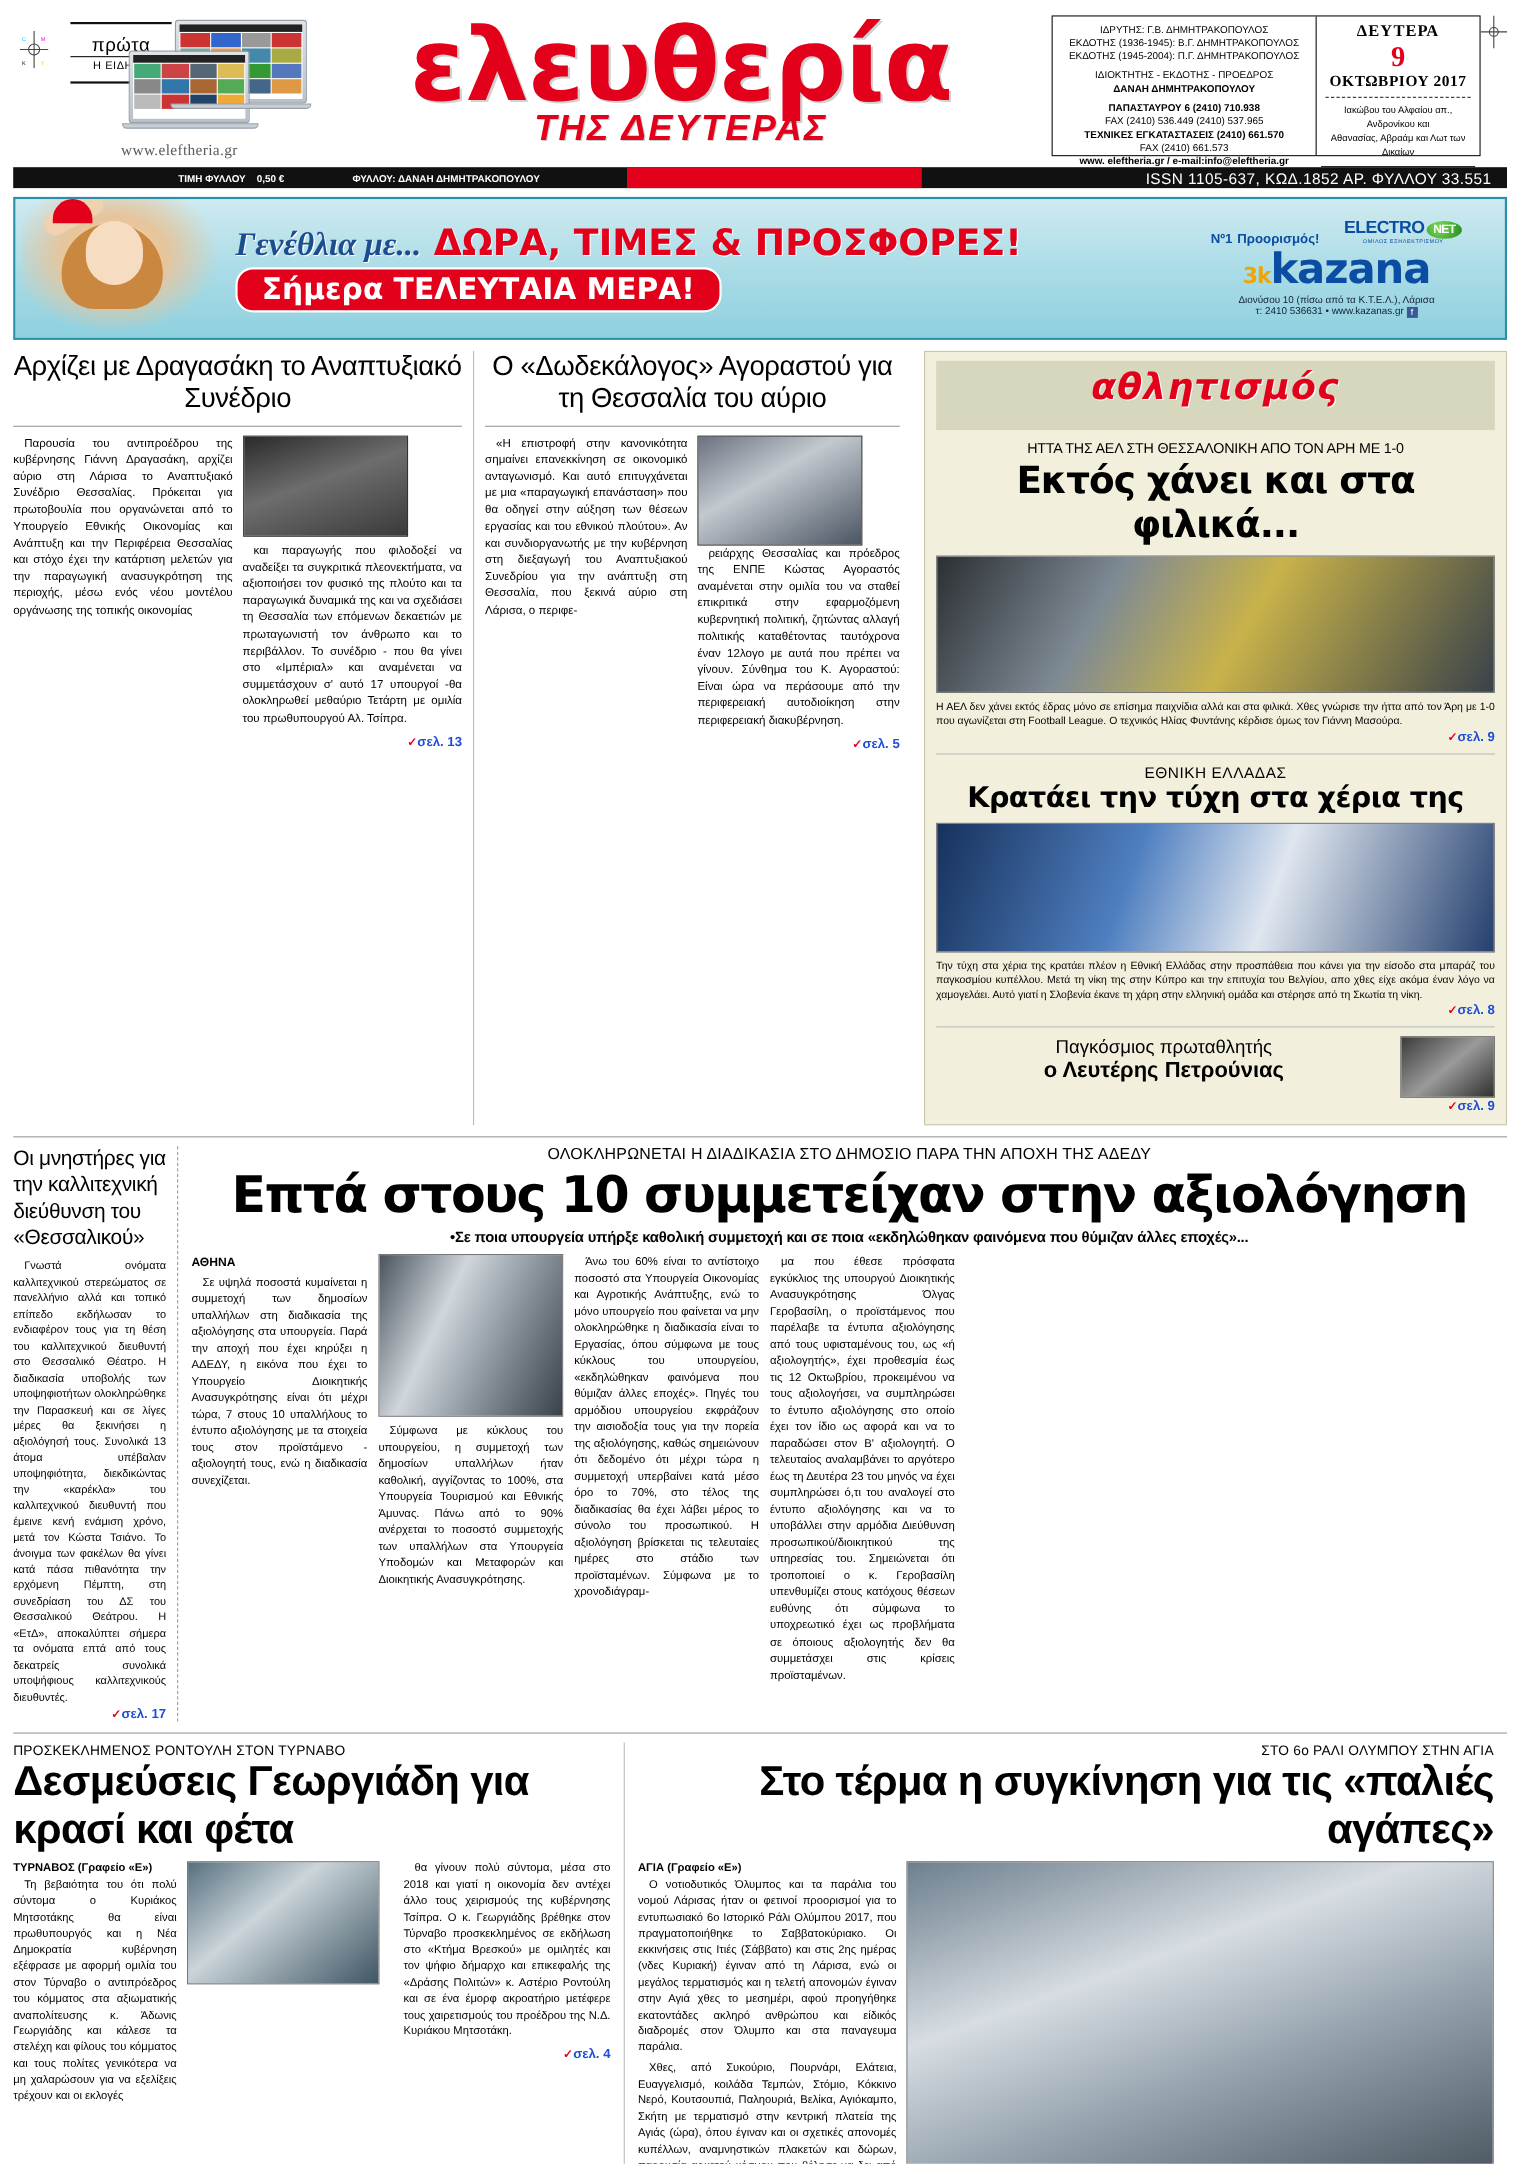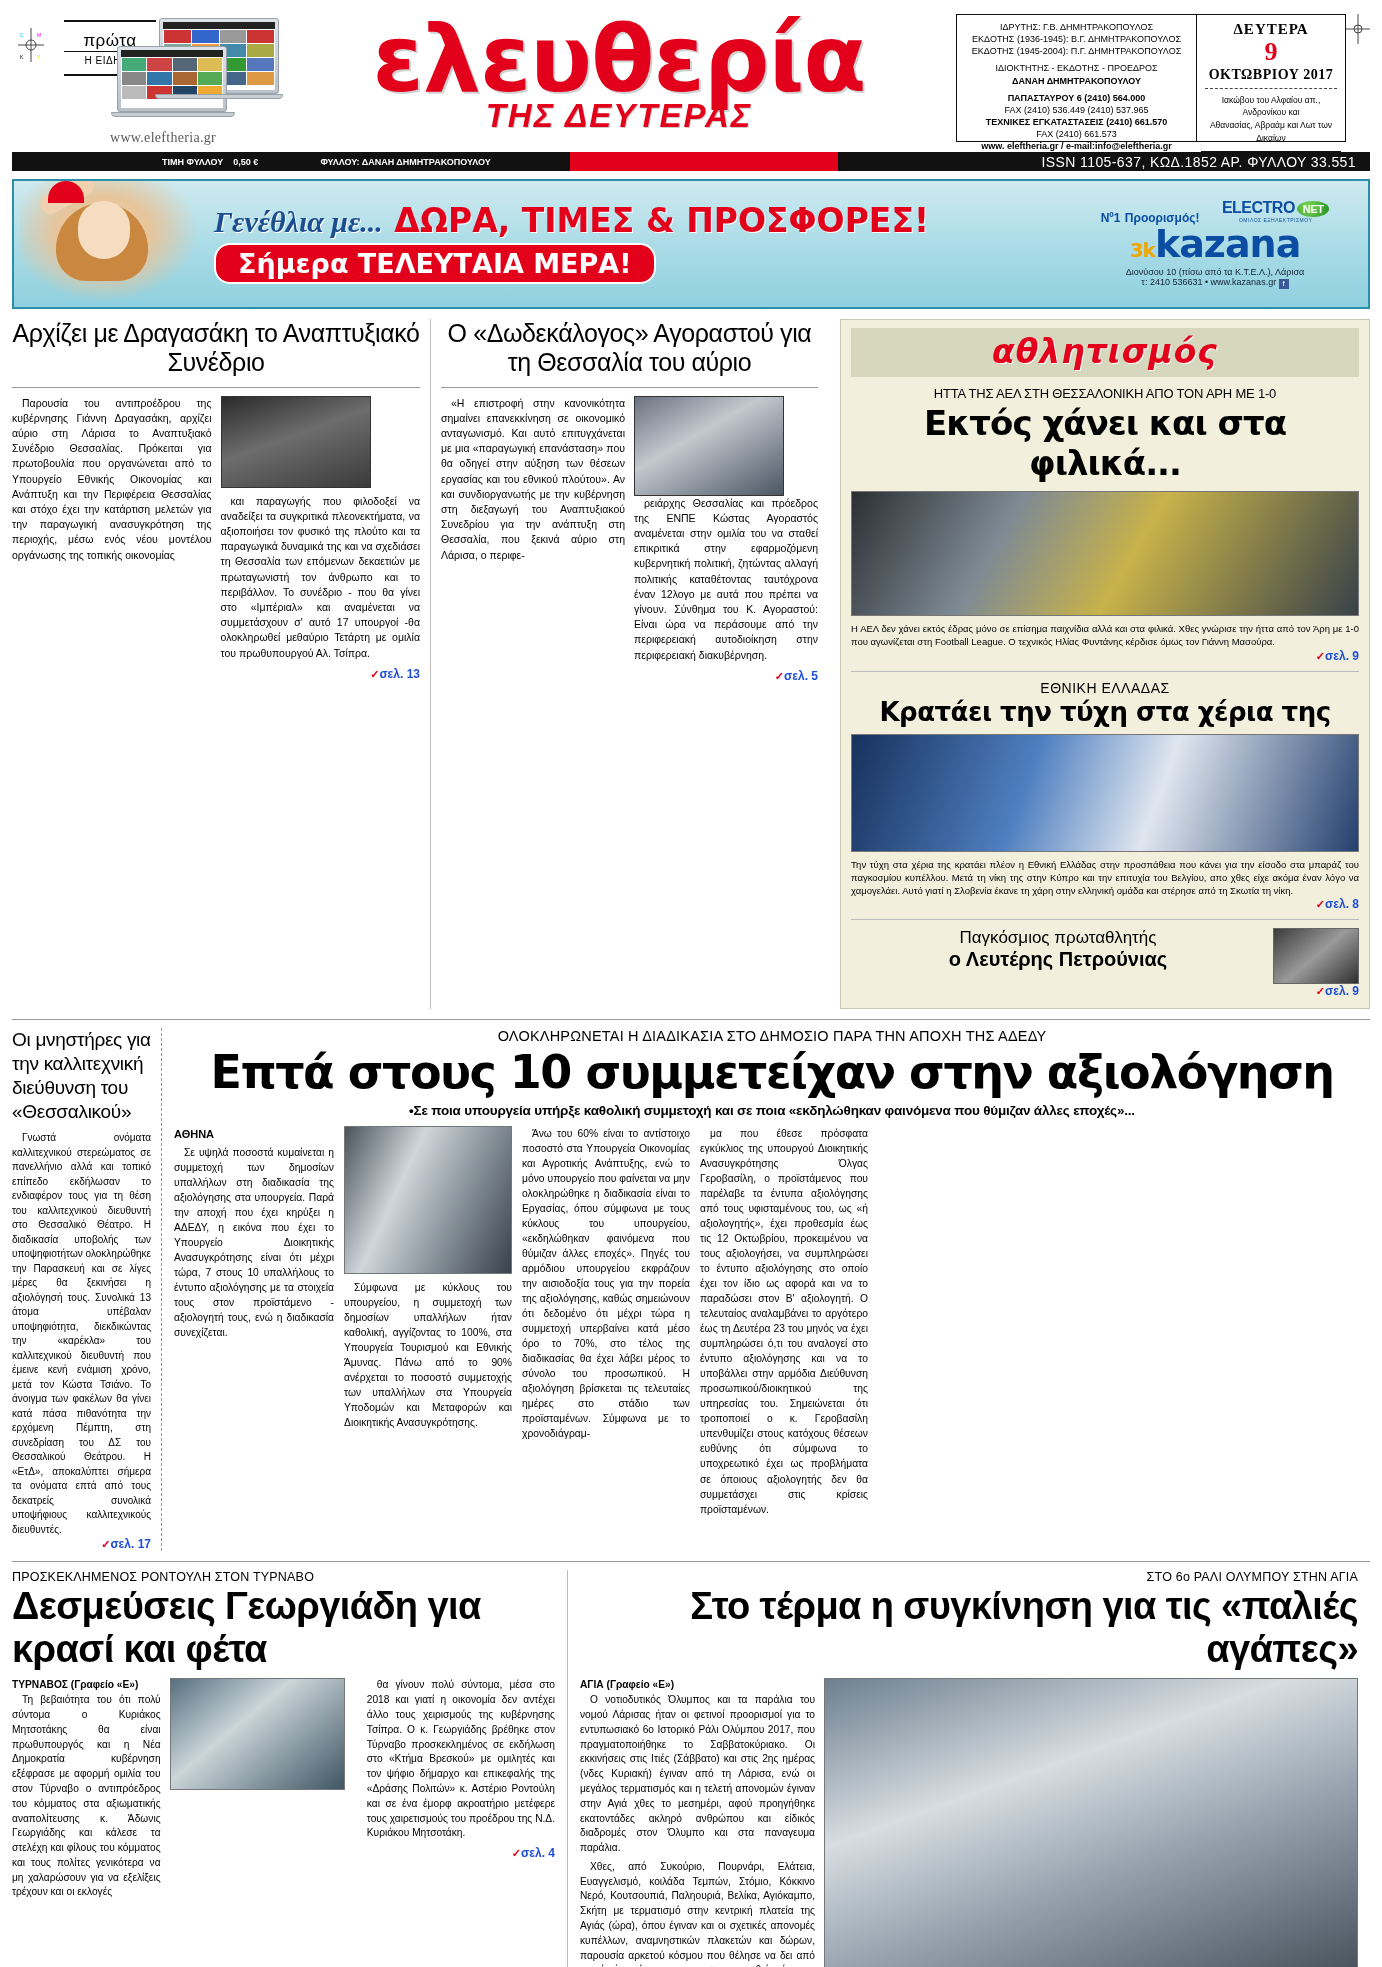--- a/index.html
+++ b/index.html
@@ -127,21 +127,21 @@
   .photo.p1 { width:150px; height:92px; background:linear-gradient(160deg,#2a2a2a,#6d6d6d 45%,#3a3a3a); }
   .photo.p2 { width:150px; height:100px; background:linear-gradient(150deg,#6b7280,#c3c9cf 40%,#4b5563); }
   .ref { color:#e2001a; font-weight:bold; font-size:11px; text-align:right; }
   .ref b { color:#1d4ed8; font-size:12px; }
   .ref .chk { color:#e2001a; }
 
   
   .sports {
     width: 530px; background:#f2f0dd; border:1px solid #c9c7ad; padding:8px 10px 10px;
   }
-  .sp-band { background:#d7d7bd; text-align:center; padding:4px 0 6px; }
+  .sp-band { background:#d7d7bd; text-align:center; padding:4px 0 20px; }
   .sp-title {
     font-family:"DejaVu Sans",sans-serif; font-style:italic; font-weight:bold; font-size:33px;
     color:#e2001a; letter-spacing:1px; text-shadow:1px 1px 0 #fff;
   }
   .sp-kicker { text-align:center; font-size:13px; margin-top:9px; letter-spacing:-.2px; }
   .sp-head { text-align:center; font-size:34px; font-weight:bold; letter-spacing:-1px; margin-top:2px;
              font-family:"DejaVu Sans",sans-serif;}
   .sp-photo { height:125px; margin:8px 0 6px; background:linear-gradient(120deg,#2b2f33,#7e8a94 30%,#c8b24a 55%,#394249);
               border:1px solid #777; }
   .sp-cap { font-size:9.5px; line-height:1.4; text-align:justify; }
@@ -269,21 +269,21 @@
       <div class="logo-sub">ΤΗΣ ΔΕΥΤΕΡΑΣ</div>
     </div>
 
     <div class="mh-info">
       <div class="mh-info-left">
         <div>ΙΔΡΥΤΗΣ: Γ.Β. ΔΗΜΗΤΡΑΚΟΠΟΥΛΟΣ</div>
         <div>ΕΚΔΟΤΗΣ (1936-1945): Β.Γ. ΔΗΜΗΤΡΑΚΟΠΟΥΛΟΣ</div>
         <div>ΕΚΔΟΤΗΣ (1945-2004): Π.Γ. ΔΗΜΗΤΡΑΚΟΠΟΥΛΟΣ</div>
         <div class="sp">ΙΔΙΟΚΤΗΤΗΣ - ΕΚΔΟΤΗΣ - ΠΡΟΕΔΡΟΣ</div>
         <div class="b">ΔΑΝΑΗ ΔΗΜΗΤΡΑΚΟΠΟΥΛΟΥ</div>
-        <div class="sp b">ΠΑΠΑΣΤΑΥΡΟΥ 6 (2410) 564.000</div>
+        <div class="sp b">ΠΑΠΑΣΤΑΥΡΟΥ 6 (2410) 710.938</div>
         <div>FAX (2410) 536.449  (2410) 537.965</div>
         <div class="b">ΤΕΧΝΙΚΕΣ ΕΓΚΑΤΑΣΤΑΣΕΙΣ   (2410) 661.570</div>
         <div>FAX (2410) 661.573</div>
         <div class="b">www. eleftheria.gr / e-mail:info@eleftheria.gr</div>
         <div>facebook: eleftheria newspaper</div>
       </div>
       <div class="mh-info-right">
         <div class="mi-day">ΔΕΥΤΕΡΑ</div>
         <div class="mi-num">9</div>
         <div class="mi-mon">ΟΚΤΩΒΡΙΟΥ 2017</div>

